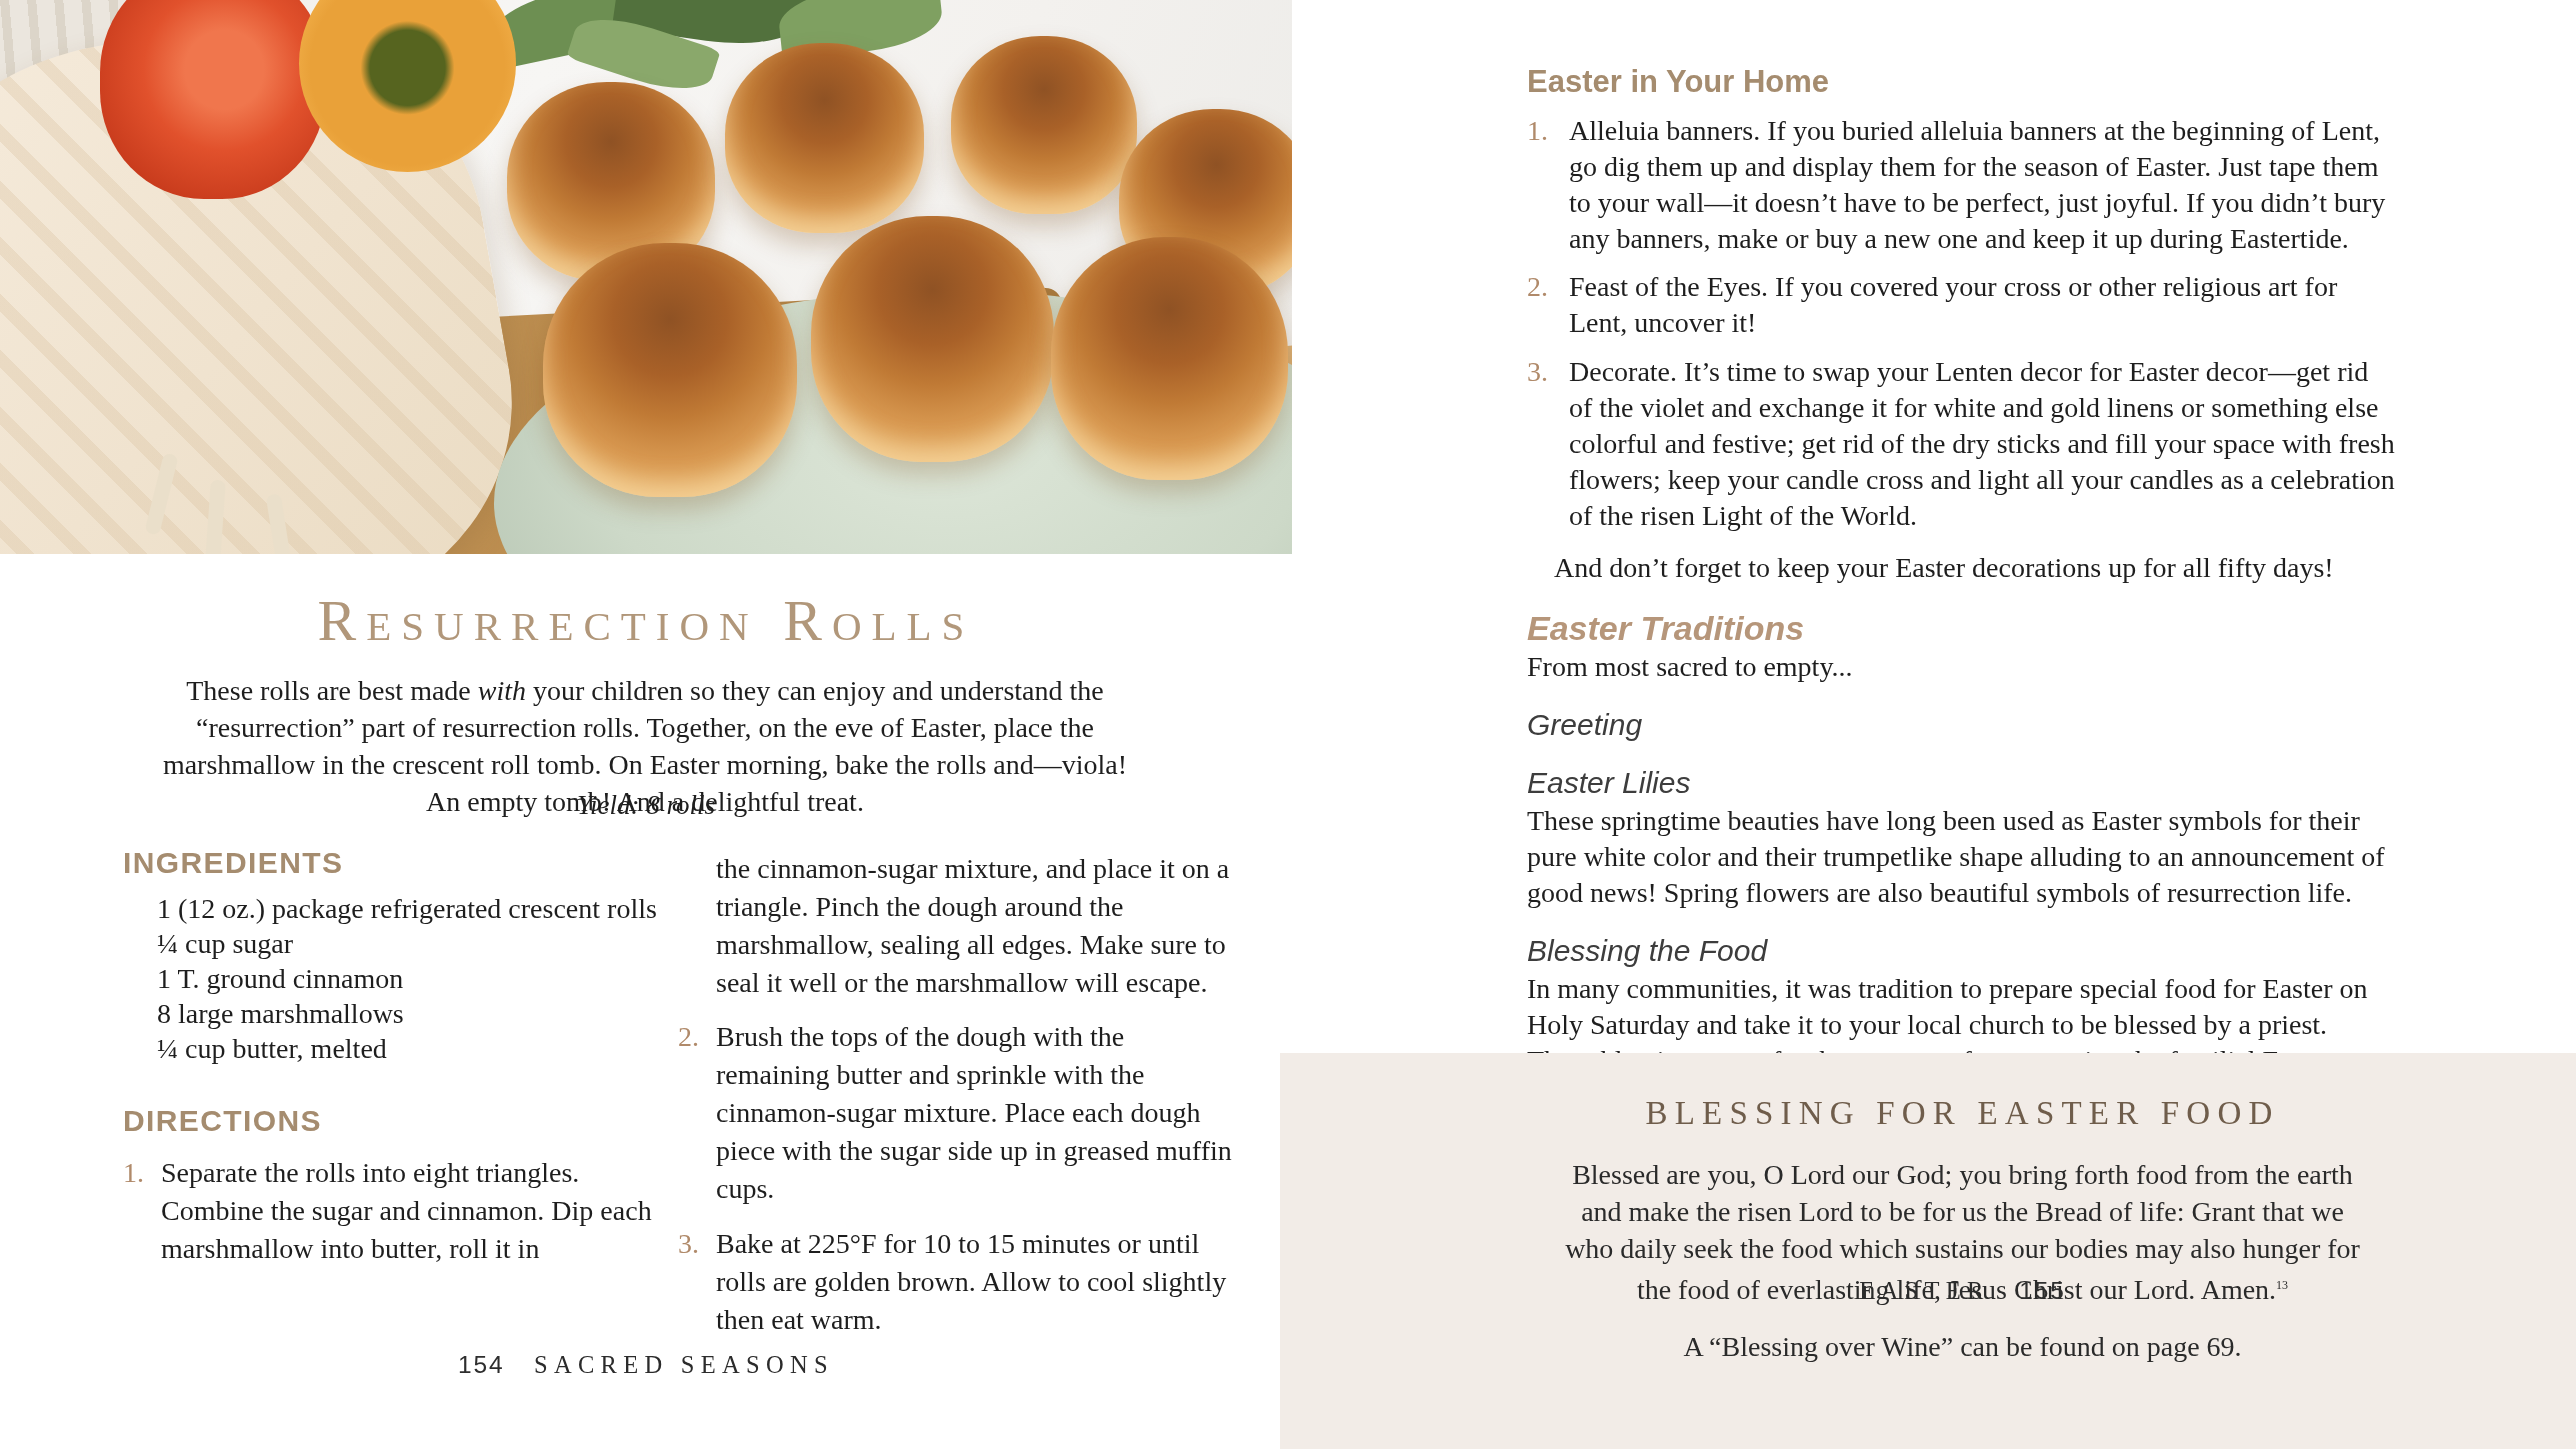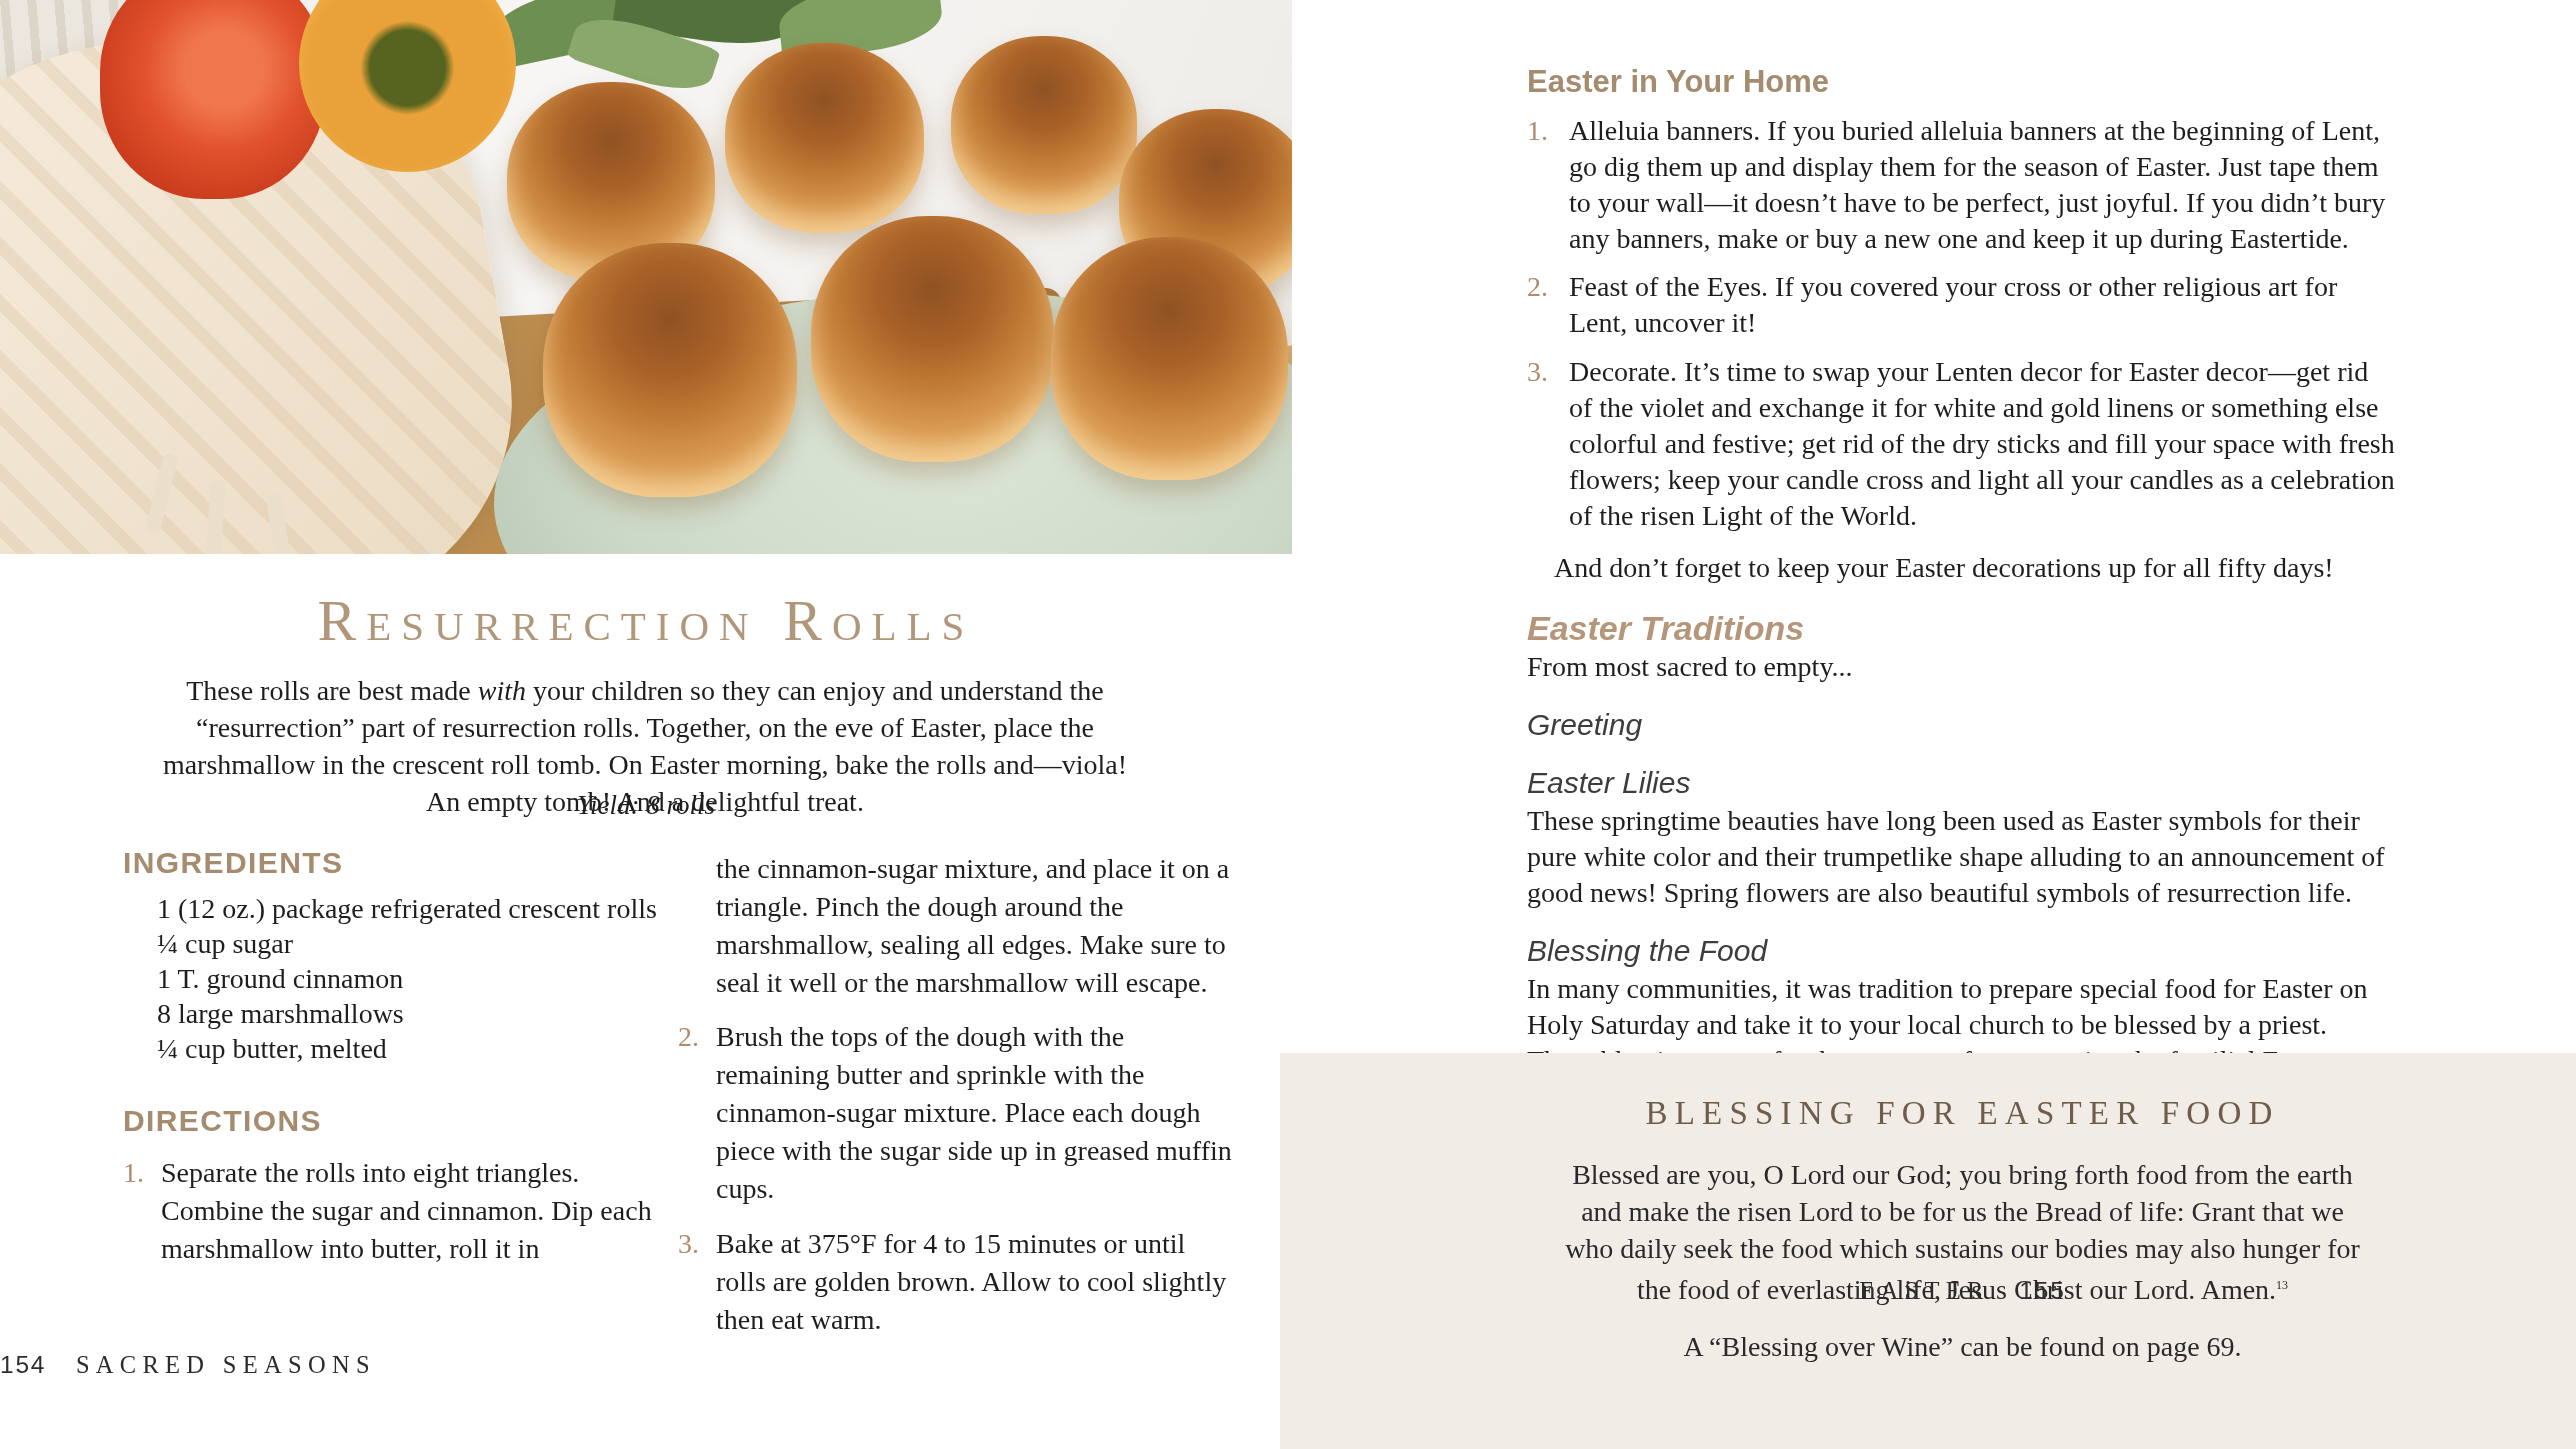--- a/index.html
+++ b/index.html
@@ -70,21 +70,21 @@
   .col-b{position:absolute;left:678px;top:850px;width:556px;}
   .block-head{font-family:"Liberation Sans",sans-serif;font-weight:bold;font-size:30px;
        letter-spacing:1.4px;color:#a58c6f;margin:0 0 11px 0;}
   .ing-list{margin:0 0 0 34px;font-size:28px;line-height:35px;}
   .dir-head{margin-top:38px;}
   .num-item{display:flex;margin-top:16.3px;font-size:28px;line-height:38px;}
   .num-item .num{width:38px;flex:0 0 38px;color:#b08a6a;}
   .num-item .txt{flex:1;}
   .cont-item{margin-top:0;}
   .cont-item .num{visibility:hidden;}
-  .footer-left{position:absolute;left:0;top:1351px;width:1292px;text-align:left;font-size:24.5px;}
+  .footer-left{position:absolute;left:0;top:1351px;width:1292px;text-align:center;font-size:24.5px;}
   .footer-left .pnum{font-family:"Liberation Sans",sans-serif;letter-spacing:1.8px;color:#2e2e2e;}
   .footer-left .btitle{letter-spacing:6.3px;margin-left:23.5px;color:#2b2b2b;}
 
   
   .r-content{position:absolute;left:1527px;top:64px;width:871px;font-size:28px;line-height:36px;}
   .r-head{font-family:"Liberation Sans",sans-serif;font-weight:bold;font-size:31px;
        color:#a58c6f;margin:0 0 9px 0;}
   .r-item{display:flex;margin-top:12.7px;}
   .r-item .num{width:42px;flex:0 0 42px;color:#b08a6a;}
   .r-item .txt{flex:1;}
@@ -167,21 +167,21 @@
     <div class="num-item cont-item">
       <span class="num"></span>
       <span class="txt">the cinnamon-sugar mixture, and place it on a triangle. Pinch the dough around the marshmallow, sealing all edges. Make sure to seal it well or the marshmallow will escape.</span>
     </div>
     <div class="num-item">
       <span class="num">2.</span>
       <span class="txt">Brush the tops of the dough with the remaining butter and sprinkle with the cinnamon-sugar mixture. Place each dough piece with the sugar side up in greased muffin cups.</span>
     </div>
     <div class="num-item">
       <span class="num">3.</span>
-      <span class="txt">Bake at 375°F for 4 to 15 minutes or until rolls are golden brown. Allow to cool slightly then eat warm.</span>
+      <span class="txt">Bake at 225°F for 10 to 15 minutes or until rolls are golden brown. Allow to cool slightly then eat warm.</span>
     </div>
   </div>
 
   <div class="footer-left">
     <span class="pnum">154</span>
     <span class="btitle">SACRED SEASONS</span>
   </div>
 
   <div class="r-content">
     <div class="r-head">Easter in Your Home</div>

